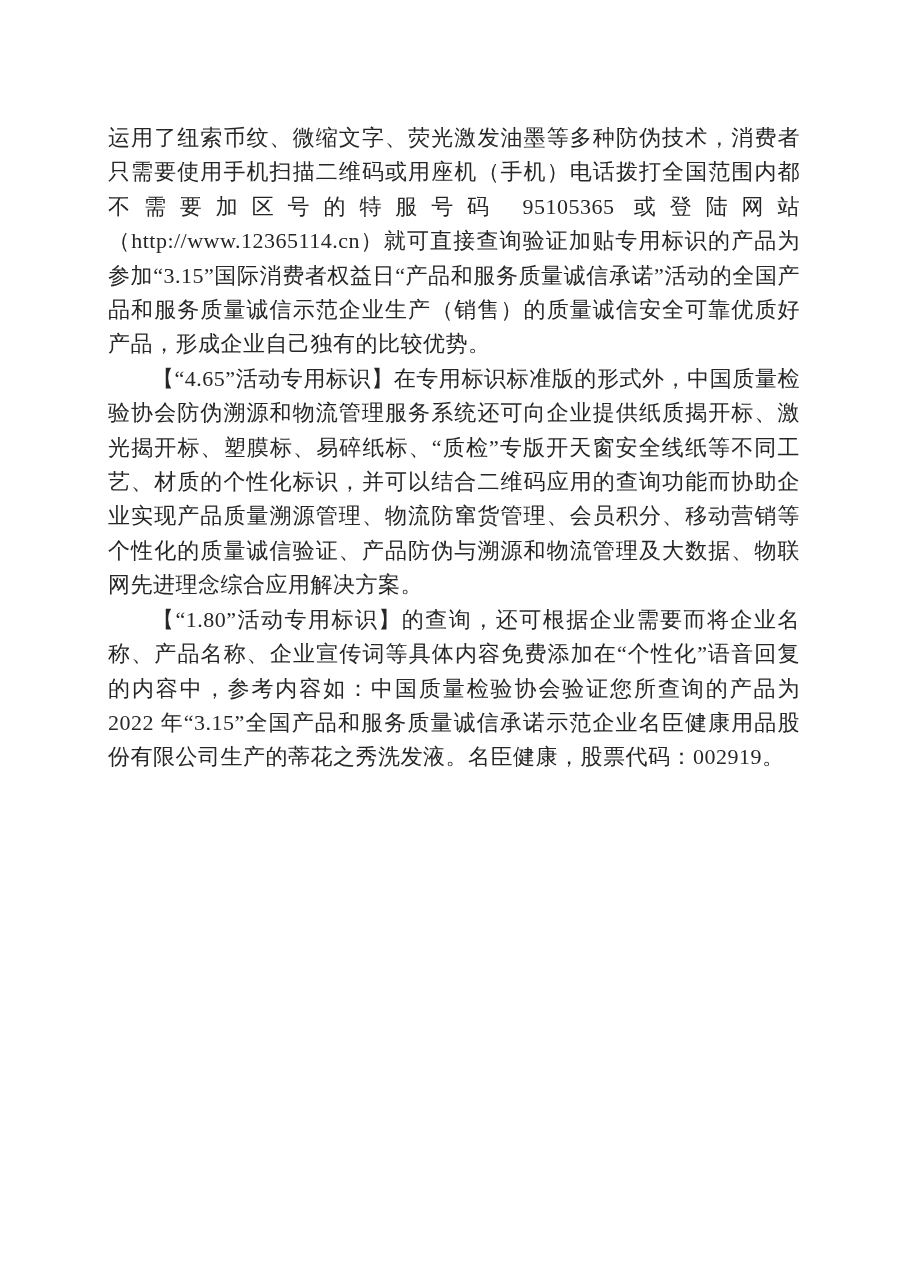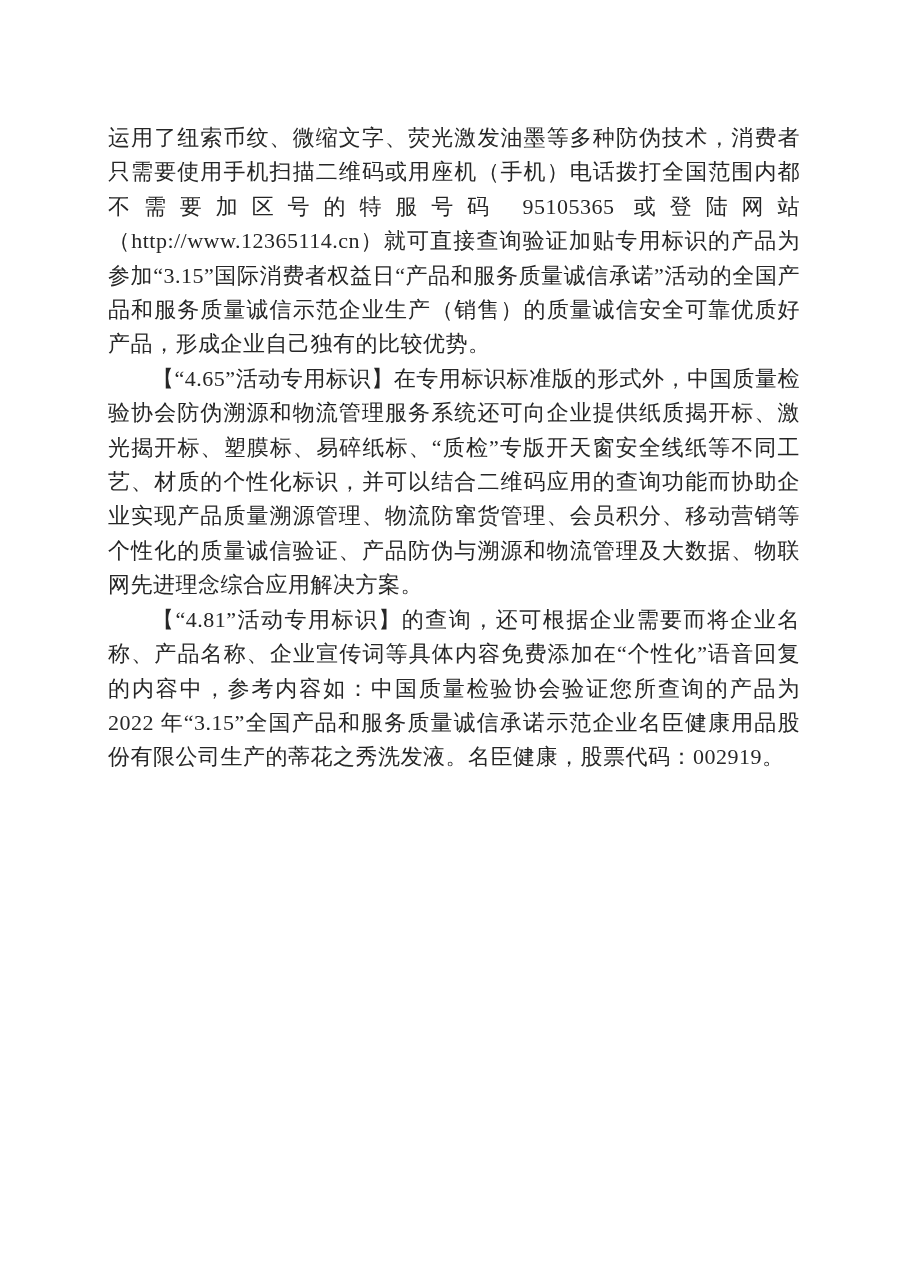--- a/index.html
+++ b/index.html
@@ -55,21 +55,21 @@
     letter-spacing: 1px;
   }
 </style>
 </head>
 <body>
 
 <div class="page">
   <div class="text-block">
     <p class="para no-indent">运用了纽索币纹、微缩文字、荧光激发油墨等多种防伪技术，消费者只需要使用手机扫描二维码或用座机（手机）电话拨打全国范围内都不需要加区号的特服号码 95105365 或登陆网站（http://www.12365114.cn）就可直接查询验证加贴专用标识的产品为参加“3.15”国际消费者权益日“产品和服务质量诚信承诺”活动的全国产品和服务质量诚信示范企业生产（销售）的质量诚信安全可靠优质好产品，形成企业自己独有的比较优势。</p>
     <p class="para">【“4.65”活动专用标识】在专用标识标准版的形式外，中国质量检验协会防伪溯源和物流管理服务系统还可向企业提供纸质揭开标、激光揭开标、塑膜标、易碎纸标、“质检”专版开天窗安全线纸等不同工艺、材质的个性化标识，并可以结合二维码应用的查询功能而协助企业实现产品质量溯源管理、物流防窜货管理、会员积分、移动营销等个性化的质量诚信验证、产品防伪与溯源和物流管理及大数据、物联网先进理念综合应用解决方案。</p>
-    <p class="para">【“4.81”活动专用标识】的查询，还可根据企业需要而将企业名称、产品名称、企业宣传词等具体内容免费添加在“个性化”语音回复的内容中，参考内容如：中国质量检验协会验证您所查询的产品为 2022 年“3.15”全国产品和服务质量诚信承诺示范企业名臣健康用品股份有限公司生产的蒂花之秀洗发液。名臣健康，股票代码：002919。</p>
+    <p class="para">【“1.80”活动专用标识】的查询，还可根据企业需要而将企业名称、产品名称、企业宣传词等具体内容免费添加在“个性化”语音回复的内容中，参考内容如：中国质量检验协会验证您所查询的产品为 2022 年“3.15”全国产品和服务质量诚信承诺示范企业名臣健康用品股份有限公司生产的蒂花之秀洗发液。名臣健康，股票代码：002919。</p>
   </div>
 
   <div class="footer">
     <span class="dash">—</span>
     <span class="pn">21</span>
     <span class="dash">—</span>
   </div>
 </div>
 
 </body></html>

